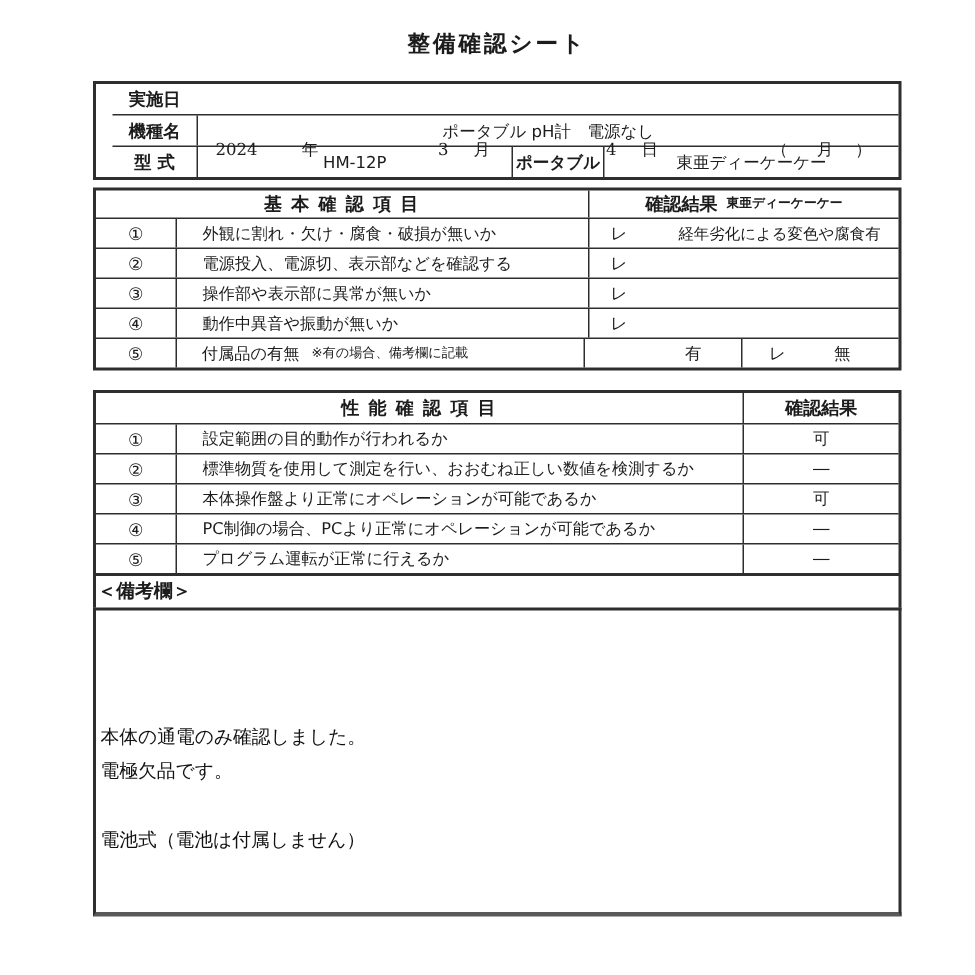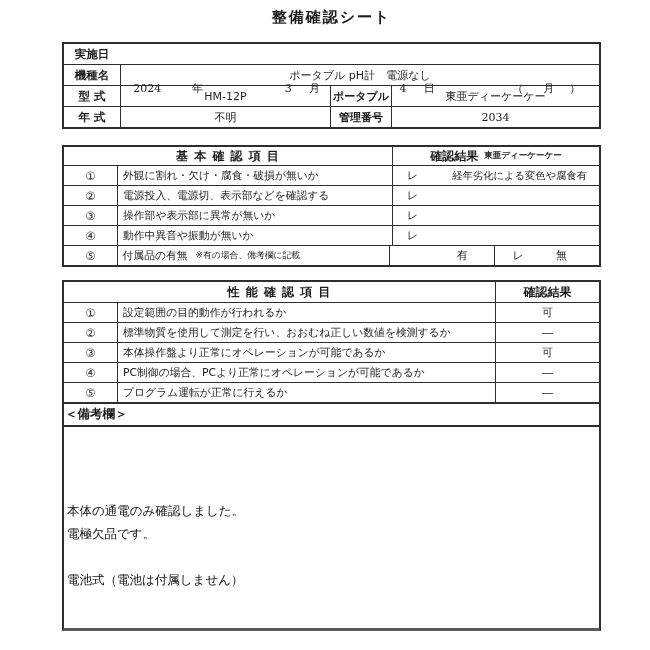--- a/index.html
+++ b/index.html
@@ -1,29 +1,29 @@
 <!DOCTYPE html>
 <html><head>
 <meta charset="utf-8">
 <style>
   html,body { margin:0; padding:0; }
   .page {
     position:relative; width:650px; height:650px; background:#ffffff;
     font-family:"DejaVu Sans", sans-serif; color:#1c1c1c; overflow:hidden;
   }
   .doc-title {
-    padding-top:8px; margin-left:62px; width:539px; text-align:center;
+    padding-top:20px; margin-left:62px; width:539px; text-align:center;
     font-size:15px; font-weight:bold; letter-spacing:2px;
   }
   .tbl {
     margin-left:62px; width:539px; box-sizing:border-box;
     border:2px solid #2e2e2e; background:#fff;
   }
-  .t1 { margin-top:15px; }
-  .t2 { margin-top:16px; }
+  .t1 { margin-top:15px;padding-left:11px; }
+  .t2 { margin-top:5px; }
   .t3 { margin-top:13px; }
   .row { display:flex; align-items:stretch; border-top:1px solid #2e2e2e; }
   .row:first-child { border-top:none; }
   .cell {
     display:flex; align-items:center; box-sizing:border-box;
     border-left:1px solid #2e2e2e; min-width:0; font-size:11px;
   }
   .cell:first-child { border-left:none; }
   .t1 .row { height:20px; }
   .t2 .row, .t3 .row { height:19px; }
@@ -32,21 +32,21 @@
   .lblcell { width:56px; justify-content:center; font-weight:bold; font-size:11.5px; }
   .numcell { width:53px; justify-content:center; font-size:11.5px; }
   .flexfill { flex:1; }
   .center { justify-content:center; }
   .datecell { position:relative; flex:1;margin-top:44px; }
   .datecell span { position:absolute; top:50%; transform:translate(-50%,-50%); white-space:nowrap; }
   .serif { font-family:"DejaVu Serif", serif; }
   .modelcell { width:210px; justify-content:center; }
   .sublbl { width:61px; justify-content:center; font-weight:bold; font-size:11px; }
   .valcell { flex:1; justify-content:center; }
-  .itemcell { padding-left:5px; font-size:10.8px; }
+  .itemcell { padding-left:17px; font-size:10.8px; }
   .t2 .itemcell { width:275px; }
   .t3 .itemcell { width:378px; }
   .hdrtitle { font-weight:bold; font-size:12px; letter-spacing:1px; }
   .rescell { flex:1; }
   .res-hdr { justify-content:center; gap:6px; }
   .res-note { font-size:8.5px; font-weight:bold; }
   .checkmark { margin-left:14px; font-size:11px; color:#222; }
   .check-note { margin-left:34px; font-size:10.3px; }
   .optcell-yes { width:105px; justify-content:flex-end; padding-right:26px; }
   .optcell-no { width:106px; padding-left:18px; }
@@ -89,26 +89,20 @@
     </div>
     <div class="row">
       <div class="cell lblcell">機種名</div>
       <div class="cell flexfill center">ポータブル pH計　電源なし</div>
     </div>
     <div class="row">
       <div class="cell lblcell">型 式</div>
       <div class="cell modelcell">HM-12P</div>
       <div class="cell sublbl">ポータブル</div>
       <div class="cell valcell">東亜ディーケーケー</div>
-    </div>
-    <div class="row">
-      <div class="cell lblcell">年 式</div>
-      <div class="cell modelcell">不明</div>
-      <div class="cell sublbl">管理番号</div>
-      <div class="cell valcell serif">2034</div>
     </div>
   </div>
 
   <div class="tbl t2">
     <div class="row hdr">
       <div class="cell center hdrtitle" style="width:328px">基 本 確 認 項 目</div>
       <div class="cell rescell res-hdr">
         <span class="hdrtitle" style="letter-spacing:0">確認結果</span>
         <span class="res-note">東亜ディーケーケー</span>
       </div>

